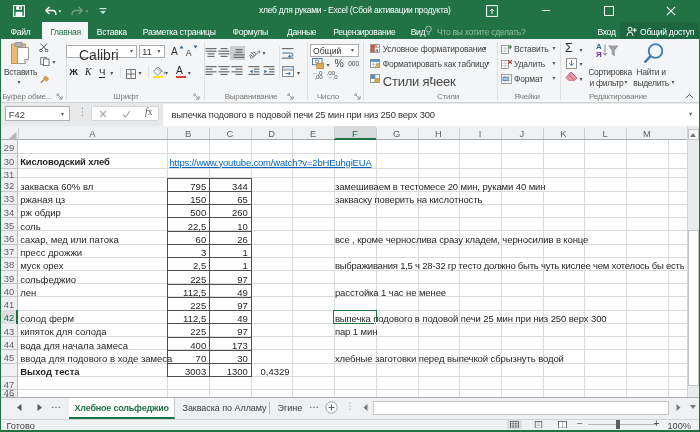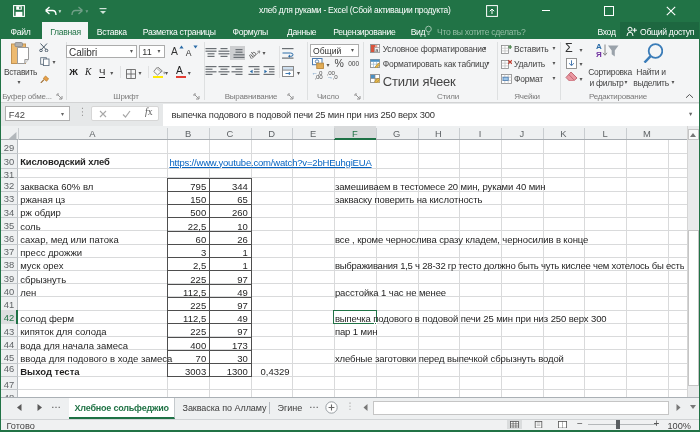--- a/index.html
+++ b/index.html
@@ -108,21 +108,21 @@
 <svg class="a" style="left:39.5px;top:56.5px;" width="10" height="9" viewBox="0 0 10 9">
 <rect x="0.7" y="0.7" width="5.6" height="6.6" fill="#fff" stroke="#5e6e7e" stroke-width="0.9"></rect>
 <rect x="3.4" y="2" width="5.6" height="6.6" fill="#fff" stroke="#5e6e7e" stroke-width="0.9"></rect>
 </svg>
 <div class="a ct" style="left:52.5px;top:58px;font-size:6px;color:#555;">▾</div>
 <svg class="a" style="left:40px;top:72.5px;" width="10" height="10" viewBox="0 0 10 10">
 <path d="M0.8 9.8 L4 6.6" stroke="#9a6a30" stroke-width="1.2" fill="none"></path>
 <path d="M3.4 5.2 L5.6 3 L8.6 6 L6.4 8.2 Z" fill="#e8a04a" stroke="#b87820" stroke-width="0.8"></path>
 </svg>
 <div class="a" style="left:65.5px;top:45.1px;width:71.5px;height:13.4px;background:#fff;border:1px solid #acacac;"></div>
-<div class="a ct" style="left:69px;top:47.3px;font-size:10px;color:#333;">Calibri</div>
+<div class="a ct" style="left:79px;top:47.3px;font-size:14px;color:#333;">Calibri</div>
 <div class="a ct" style="left:130px;top:48px;font-size:5.8px;color:#555;">▾</div>
 <div class="a" style="left:139px;top:45.1px;width:26.4px;height:13.4px;background:#fff;border:1px solid #acacac;"></div>
 <div class="a ct" style="left:142.3px;top:47.3px;font-size:9px;color:#333;">11</div>
 <div class="a ct" style="left:157.5px;top:48px;font-size:5.8px;color:#555;">▾</div>
 <div class="a ct" style="left:171px;top:45.5px;font-size:10.3px;color:#333;">А</div>
 <svg class="a" style="left:179.3px;top:44.5px;" width="5" height="4" viewBox="0 0 5 4">
       <path d="M0.4 3.6 L2.5 0.6 L4.6 3.6 Z" fill="#2b6ca8"></path>
     </svg>
 <div class="a ct" style="left:185.8px;top:47.5px;font-size:8.6px;color:#333;">А</div>
 <svg class="a" style="left:193px;top:45px;" width="5" height="4" viewBox="0 0 5 4">
@@ -419,21 +419,21 @@
 <div class="a" style="left:0px;top:336.18px;width:17.5px;height:0.9px;background:#c3c7ca;"></div>
 <div class="a cr" style="left:14.3px;top:325.66px;font-size:9.4px;color:#5f6366;">43</div>
 <div class="a" style="left:17.5px;top:349.42px;width:669px;height:0.9px;background:#d9dadb;"></div>
 <div class="a" style="left:0px;top:349.42px;width:17.5px;height:0.9px;background:#c3c7ca;"></div>
 <div class="a cr" style="left:14.3px;top:338.9px;font-size:9.4px;color:#5f6366;">44</div>
 <div class="a" style="left:17.5px;top:362.66px;width:669px;height:0.9px;background:#d9dadb;"></div>
 <div class="a" style="left:0px;top:362.66px;width:17.5px;height:0.9px;background:#c3c7ca;"></div>
 <div class="a cr" style="left:14.3px;top:352.14px;font-size:9.4px;color:#5f6366;">45</div>
 <div class="a" style="left:17.5px;top:375.9px;width:669px;height:0.9px;background:#d9dadb;"></div>
 <div class="a" style="left:0px;top:375.9px;width:17.5px;height:0.9px;background:#c3c7ca;"></div>
-<div class="a cr" style="left:14.3px;top:363px;font-size:9.4px;color:#5f6366;">46</div>
+<div class="a cr" style="left:14.3px;top:387px;font-size:9.4px;color:#5f6366;">46</div>
 <div class="a" style="left:17.5px;top:389.14px;width:669px;height:0.9px;background:#d9dadb;"></div>
 <div class="a" style="left:0px;top:389.14px;width:17.5px;height:0.9px;background:#c3c7ca;"></div>
 <div class="a cr" style="left:14.3px;top:378.62px;font-size:9.4px;color:#5f6366;">47</div>
 <div class="a cr" style="left:14.3px;top:391.86px;font-size:9.4px;color:#5f6366;">48</div>
 <div class="a ct" style="left:20.2px;top:156.4px;font-size:9.4px;color:#1f1f1f;font-weight:bold;letter-spacing:-0.1px;">Кисловодский хлеб</div>
 <div class="a ct" style="left:169.4px;top:156.6px;font-size:9.5px;color:#0563c1;text-decoration:underline;letter-spacing:-0.18px;">https://www.youtube.com/watch?v=2bHEuhgiEUA</div>
 <div class="a ct" style="left:20.2px;top:180.82px;font-size:9.5px;color:#1f1f1f;">закваска 60% вл</div>
 <div class="a cr" style="left:206.2px;top:180.82px;font-size:9.5px;color:#1f1f1f;">795</div>
 <div class="a cr" style="left:247.9px;top:180.82px;font-size:9.5px;color:#1f1f1f;">344</div>
 <div class="a ct" style="left:334.9px;top:180.82px;font-size:9.5px;color:#1f1f1f;max-width:350.4px;overflow:hidden;letter-spacing:-0.1px;">замешиваем в тестомесе 20 мин, руками 40 мин</div>
@@ -451,21 +451,21 @@
 <div class="a cr" style="left:206.2px;top:233.78px;font-size:9.5px;color:#1f1f1f;">60</div>
 <div class="a cr" style="left:247.9px;top:233.78px;font-size:9.5px;color:#1f1f1f;">26</div>
 <div class="a ct" style="left:334.9px;top:233.78px;font-size:9.5px;color:#1f1f1f;max-width:350.4px;overflow:hidden;letter-spacing:-0.1px;">все , кроме чернослива сразу кладем, черносилив в конце</div>
 <div class="a ct" style="left:20.2px;top:247.02px;font-size:9.5px;color:#1f1f1f;">пресс дрожжи</div>
 <div class="a cr" style="left:206.2px;top:247.02px;font-size:9.5px;color:#1f1f1f;">3</div>
 <div class="a cr" style="left:247.9px;top:247.02px;font-size:9.5px;color:#1f1f1f;">1</div>
 <div class="a ct" style="left:20.2px;top:260.26px;font-size:9.5px;color:#1f1f1f;">муск орех</div>
 <div class="a cr" style="left:206.2px;top:260.26px;font-size:9.5px;color:#1f1f1f;">2,5</div>
 <div class="a cr" style="left:247.9px;top:260.26px;font-size:9.5px;color:#1f1f1f;">1</div>
 <div class="a ct" style="left:334.9px;top:260.26px;font-size:9.5px;color:#1f1f1f;max-width:350.4px;overflow:hidden;letter-spacing:-0.22px;">выбраживания 1,5 ч 28-32 гр тесто должно быть чуть кислее чем хотелось бы есть</div>
-<div class="a ct" style="left:20.2px;top:273.5px;font-size:9.5px;color:#1f1f1f;">сбрызнуть</div>
+<div class="a ct" style="left:20.2px;top:273.5px;font-size:9.5px;color:#1f1f1f;">сольфеджио</div>
 <div class="a cr" style="left:206.2px;top:273.5px;font-size:9.5px;color:#1f1f1f;">225</div>
 <div class="a cr" style="left:247.9px;top:273.5px;font-size:9.5px;color:#1f1f1f;">97</div>
 <div class="a ct" style="left:20.2px;top:286.74px;font-size:9.5px;color:#1f1f1f;">лен</div>
 <div class="a cr" style="left:206.2px;top:286.74px;font-size:9.5px;color:#1f1f1f;">112,5</div>
 <div class="a cr" style="left:247.9px;top:286.74px;font-size:9.5px;color:#1f1f1f;">49</div>
 <div class="a ct" style="left:334.9px;top:286.74px;font-size:9.5px;color:#1f1f1f;max-width:350.4px;overflow:hidden;letter-spacing:-0.1px;">расстойка 1 час не менее</div>
 <div class="a cr" style="left:206.2px;top:299.98px;font-size:9.5px;color:#1f1f1f;">225</div>
 <div class="a cr" style="left:247.9px;top:299.98px;font-size:9.5px;color:#1f1f1f;">97</div>
 <div class="a ct" style="left:20.2px;top:313.22px;font-size:9.5px;color:#1f1f1f;">солод ферм</div>
 <div class="a cr" style="left:206.2px;top:313.22px;font-size:9.5px;color:#1f1f1f;">112,5</div>

